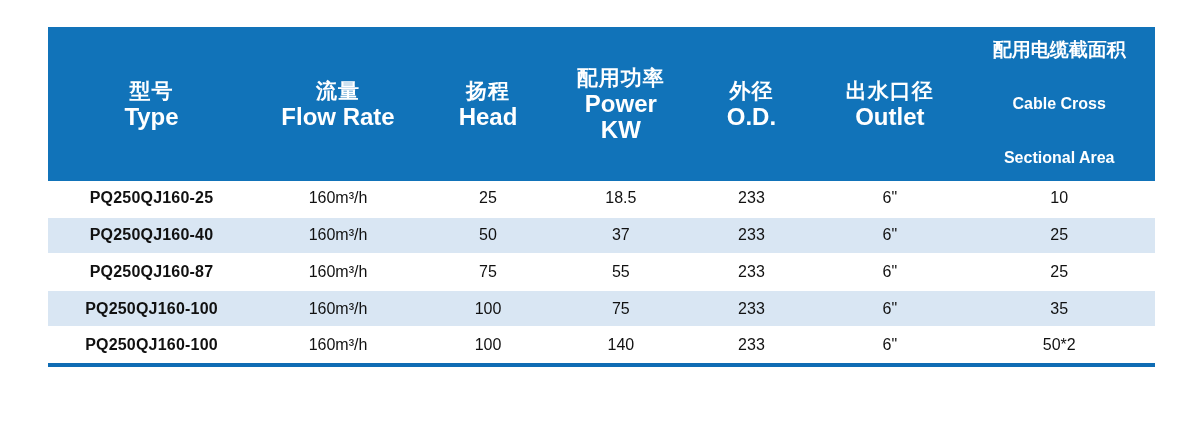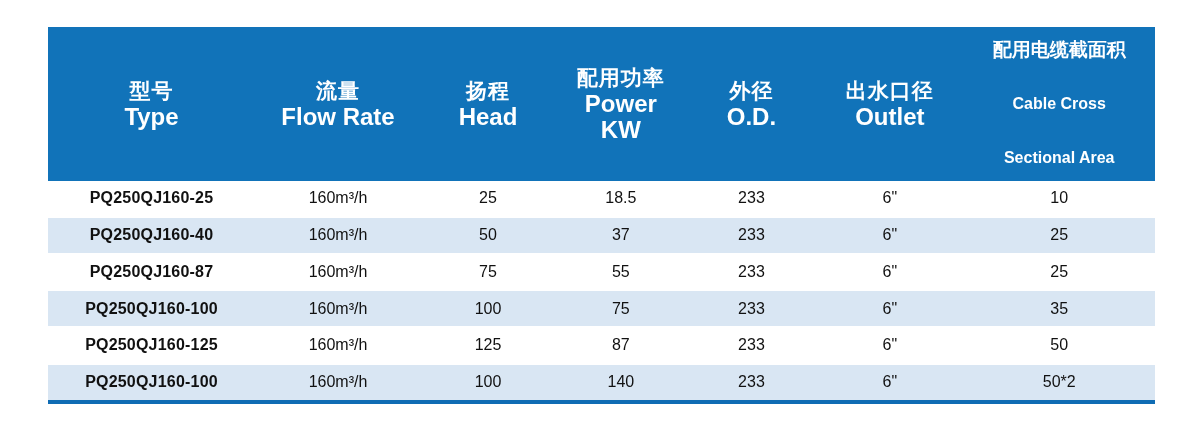--- a/index.html
+++ b/index.html
@@ -159,29 +159,20 @@
         <tr>
           <td>PQ250QJ160-100</td>
           <td>160m³/h</td>
           <td>100</td>
           <td>75</td>
           <td>233</td>
           <td>6"</td>
           <td>35</td>
         </tr>
         <tr>
-          <td>PQ250QJ160-125</td>
-          <td>160m³/h</td>
-          <td>125</td>
-          <td>87</td>
-          <td>233</td>
-          <td>6"</td>
-          <td>50</td>
-        </tr>
-        <tr>
           <td>PQ250QJ160-100</td>
           <td>160m³/h</td>
           <td>100</td>
           <td>140</td>
           <td>233</td>
           <td>6"</td>
           <td>50*2</td>
         </tr>
       </tbody>
   </table>

